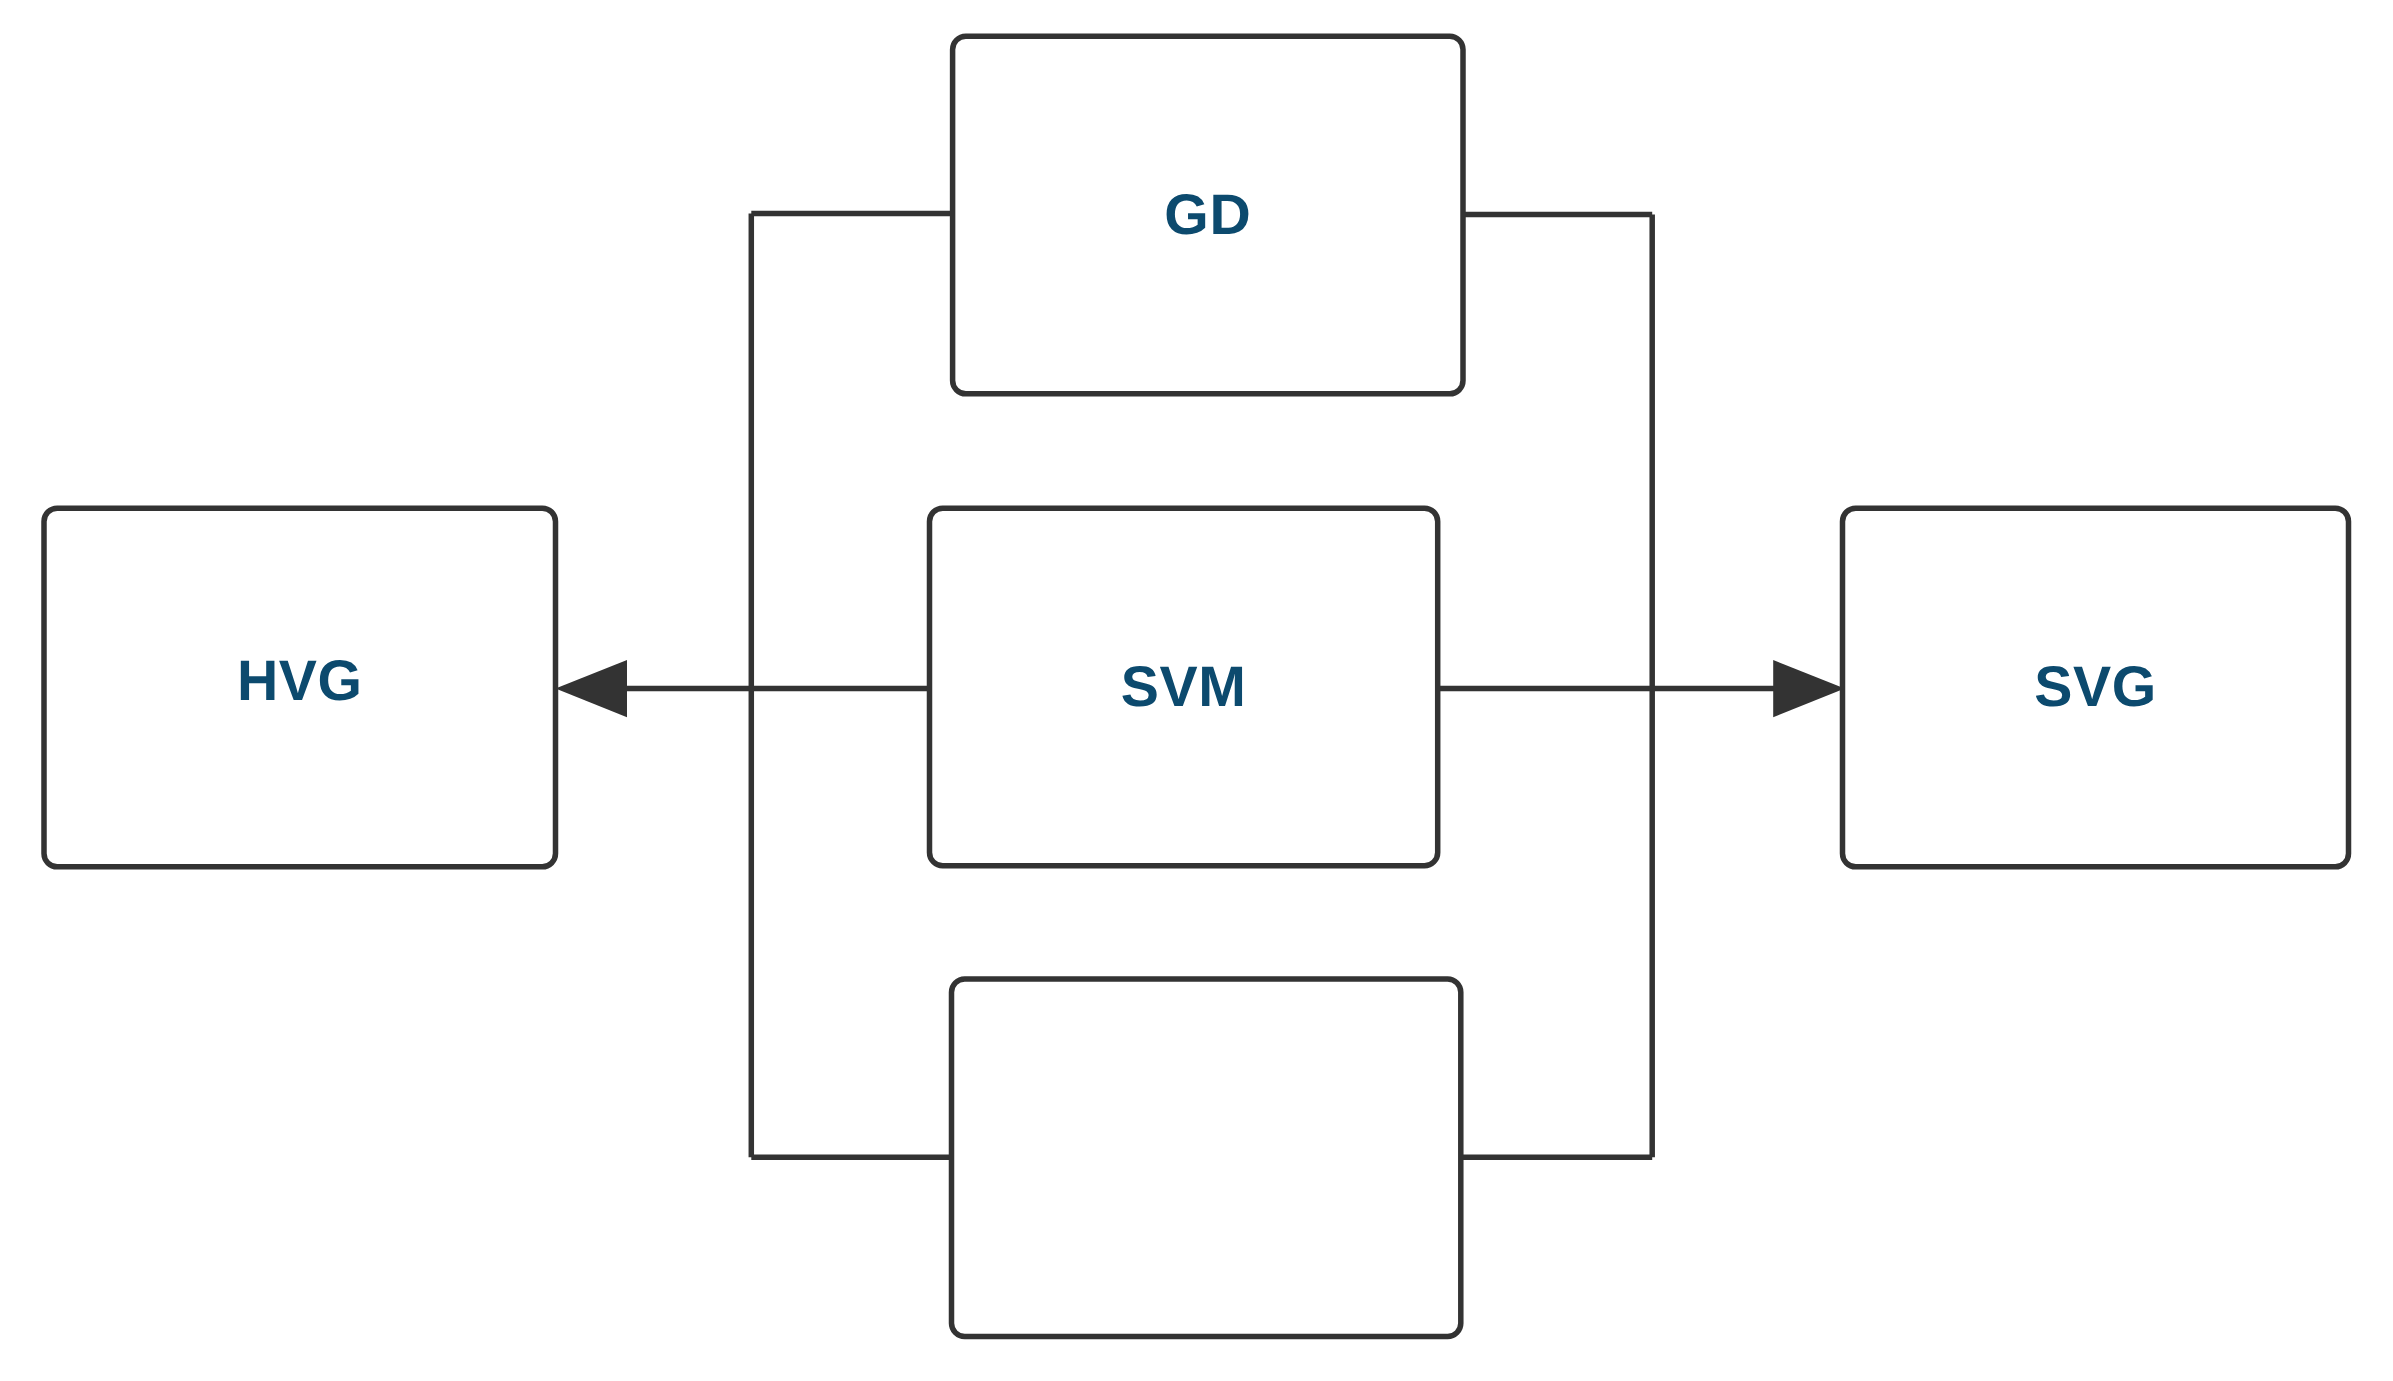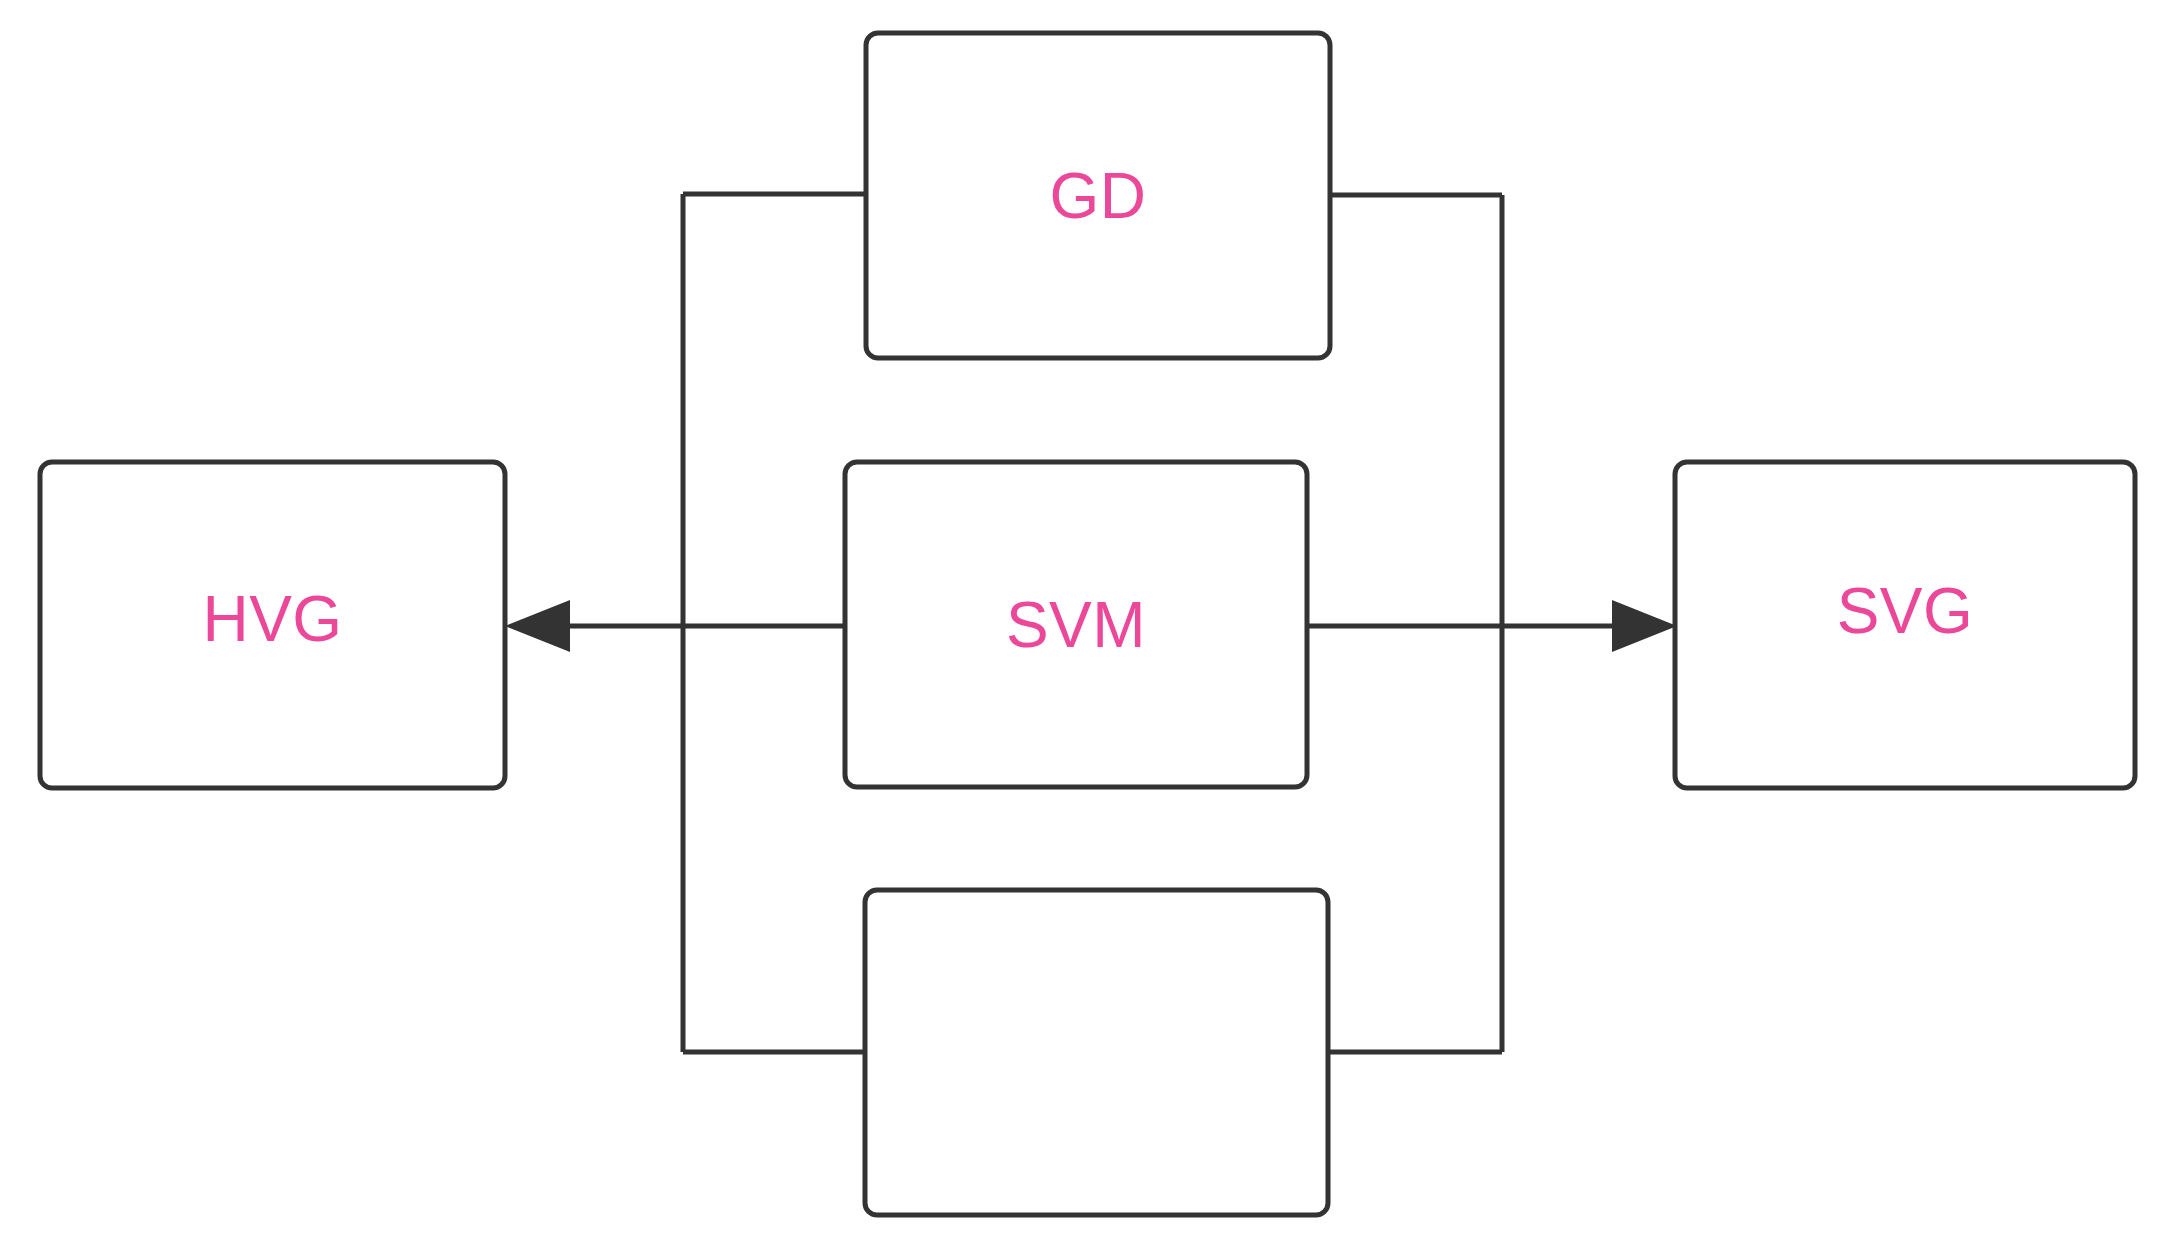--- a/index.html
+++ b/index.html
@@ -24,23 +24,23 @@
     top: 0;
     width: 2175px;
     height: 1255px;
   }
   .node-label {
     position: absolute;
     display: flex;
     align-items: center;
     justify-content: center;
     font-family: "Liberation Sans", sans-serif;
-    font-size: 64px;
-    font-weight: 400;
-    color: #ec4899;
+    font-size: 52px;
+    font-weight: 700;
+    color: #0c4a6e;
     letter-spacing: 0.5px;
     white-space: nowrap;
     user-select: none;
   }
 </style>
 </head>
 <body>
 
 <div id="canvas">
 
@@ -77,15 +77,15 @@
     </g>
   </svg>
 
   <div class="node-label" style="left:866px; top:33px; width:464px; height:325px;">GD</div>
 
   <div class="node-label" style="left:845px; top:462px; width:462px; height:325px;">SVM</div>
 
 
   <div class="node-label" style="left:40px; top:456px; width:465px; height:326px;">HVG</div>
 
-  <div class="node-label" style="left:1675px; top:448px; width:460px; height:326px;">SVG</div>
+  <div class="node-label" style="left:1675px; top:462px; width:460px; height:326px;">SVG</div>
 
 </div>
 
 </body></html>

